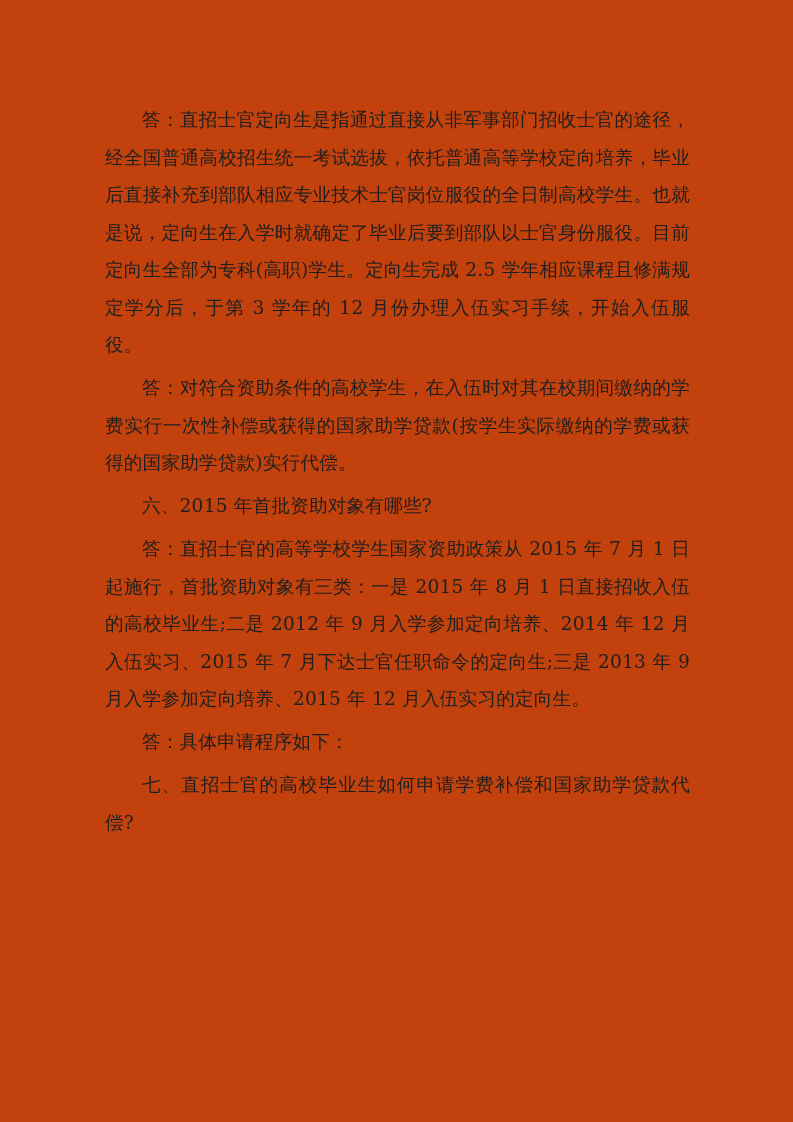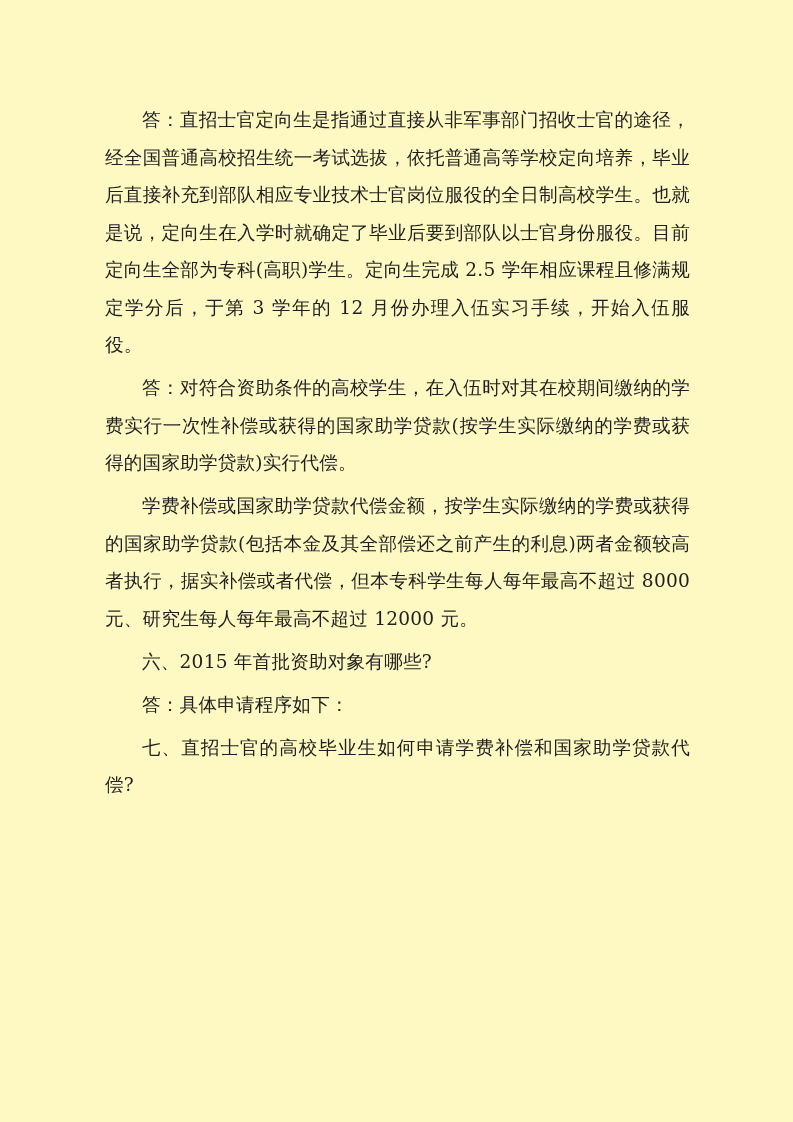--- a/index.html
+++ b/index.html
@@ -4,21 +4,21 @@
 <style>
   html, body {
     margin: 0;
     padding: 0;
     background: #ffffff;
   }
   .page {
     position: relative;
     width: 793px;
     height: 1122px;
-    background: #fef9c3;
+    background: #c2410c;
     box-sizing: border-box;
     padding: 101px 103px 0 105px;
     overflow: hidden;
   }
   .doc-par {
     margin: 0 0 5.5px 0;
     font-family: "DejaVu Serif", "Liberation Serif", serif;
     font-size: 18.6px;
     line-height: 37.5px;
     color: #1f1f1f;
@@ -27,17 +27,17 @@
     letter-spacing: 0.2px;
     word-break: break-all;
   }
 </style>
 </head>
 <body>
 
 <div class="page">
   <p class="doc-par">答：直招士官定向生是指通过直接从非军事部门招收士官的途径，经全国普通高校招生统一考试选拔，依托普通高等学校定向培养，毕业后直接补充到部队相应专业技术士官岗位服役的全日制高校学生。也就是说，定向生在入学时就确定了毕业后要到部队以士官身份服役。目前定向生全部为专科(高职)学生。定向生完成 2.5 学年相应课程且修满规定学分后，于第 3 学年的 12 月份办理入伍实习手续，开始入伍服役。</p>
   <p class="doc-par">答：对符合资助条件的高校学生，在入伍时对其在校期间缴纳的学费实行一次性补偿或获得的国家助学贷款(按学生实际缴纳的学费或获得的国家助学贷款)实行代偿。</p>
-  <p class="doc-par">学费补偿或国家助学贷款代偿金额，按学生实际缴纳的学费或获得的国家助学贷款(包括本金及其全部偿还之前产生的利息)两者金额较高者执行，据实补偿或者代偿，但本专科学生每人每年最高不超过 8000 元、研究生每人每年最高不超过 12000 元。</p>
   <p class="doc-par">六、2015 年首批资助对象有哪些?</p>
+  <p class="doc-par">答：直招士官的高等学校学生国家资助政策从 2015 年 7 月 1 日起施行，首批资助对象有三类：一是 2015 年 8 月 1 日直接招收入伍的高校毕业生;二是 2012 年 9 月入学参加定向培养、2014 年 12 月入伍实习、2015 年 7 月下达士官任职命令的定向生;三是 2013 年 9 月入学参加定向培养、2015 年 12 月入伍实习的定向生。</p>
   <p class="doc-par">答：具体申请程序如下：</p>
   <p class="doc-par">七、直招士官的高校毕业生如何申请学费补偿和国家助学贷款代偿?</p>
 </div>
 
 </body></html>

